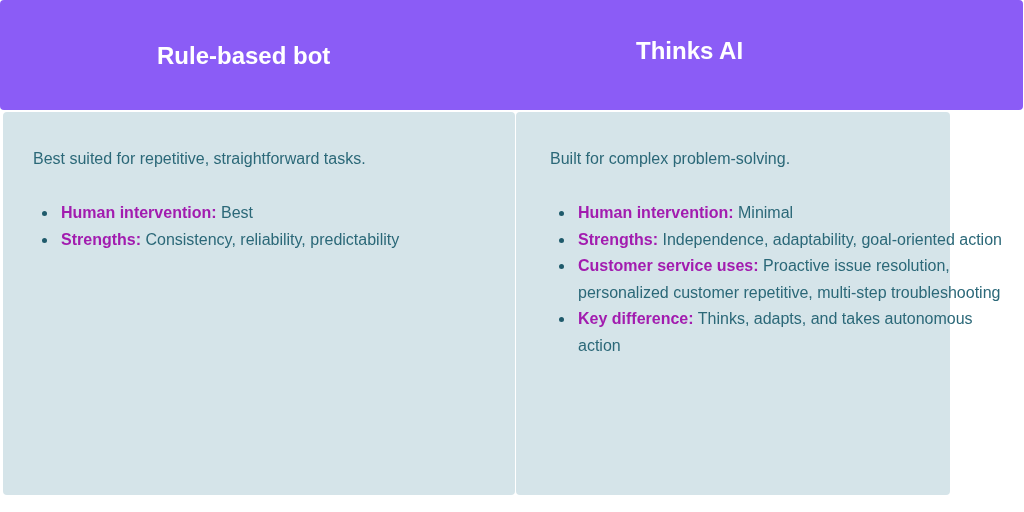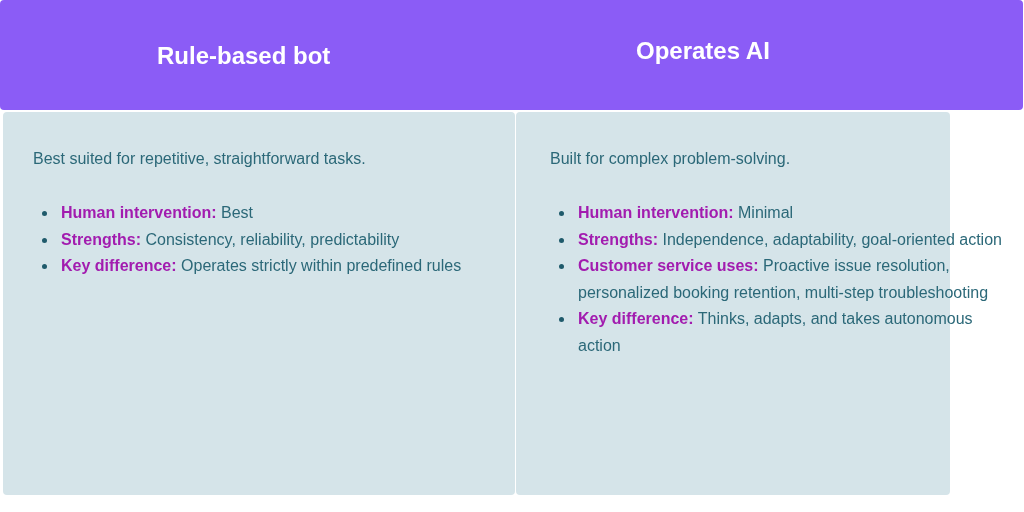--- a/index.html
+++ b/index.html
@@ -91,61 +91,56 @@
     .term {
       font-weight: bold;
       color: #a21caf;
     }
   </style>
 </head>
 <body>
 
 <div class="header">
   <div class="header-title left">Rule-based bot</div>
-  <div class="header-title right">Operates AI</div>
+  <div class="header-title right">Thinks AI</div>
 </div>
 
 <div class="panel left">
   <p class="intro">Best suited for repetitive, straightforward tasks.</p>
   <ul class="points">
     <li>
       <span class="bullet"></span>
       <span class="term">Human intervention:</span>
       <span>Best</span>
     </li>
     <li>
       <span class="bullet"></span>
       <span class="term">Strengths:</span>
       <span>Consistency, reliability, predictability</span>
-    </li>
-    <li>
-      <span class="bullet"></span>
-      <span class="term">Key difference:</span>
-      <span>Operates strictly within predefined rules</span>
     </li>
   </ul>
 </div>
 
 <div class="panel right">
   <p class="intro">Built for complex problem-solving.</p>
   <ul class="points">
     <li>
       <span class="bullet"></span>
       <span class="term">Human intervention:</span>
       <span>Minimal</span>
     </li>
     <li>
       <span class="bullet"></span>
       <span class="term">Strengths:</span>
       <span>Independence, adaptability, goal-oriented action</span>
     </li>
     <li>
       <span class="bullet"></span>
       <span class="term">Customer service uses:</span>
-      <span>Proactive issue resolution, personalized booking retention, multi-step troubleshooting</span>
+      <span>Proactive issue resolution, personalized customer repetitive, multi-step troubleshooting</span>
     </li>
     <li>
       <span class="bullet"></span>
       <span class="term">Key difference:</span>
       <span>Thinks, adapts, and takes autonomous action</span>
     </li>
   </ul>
 </div>
 
 </body></html>

